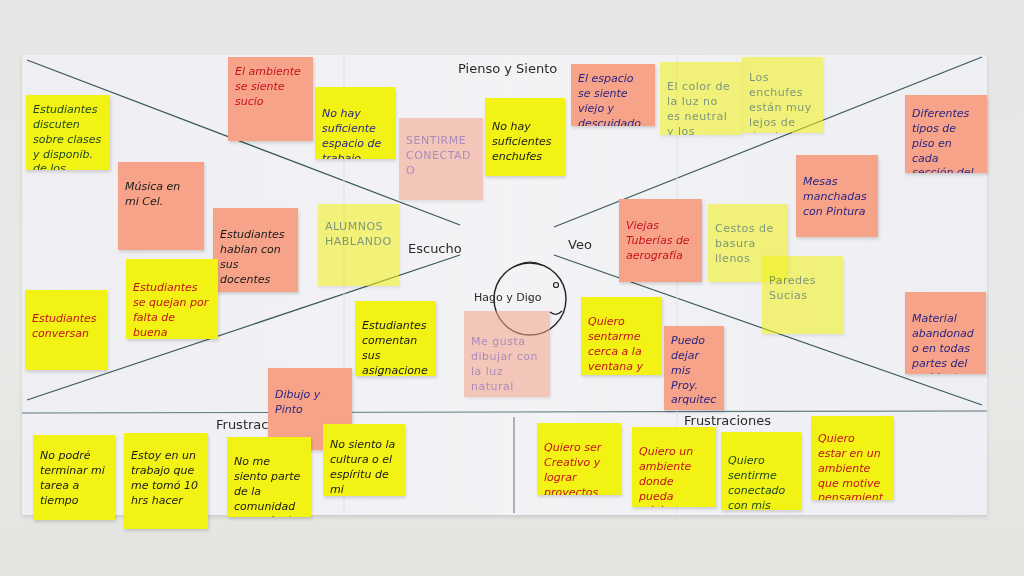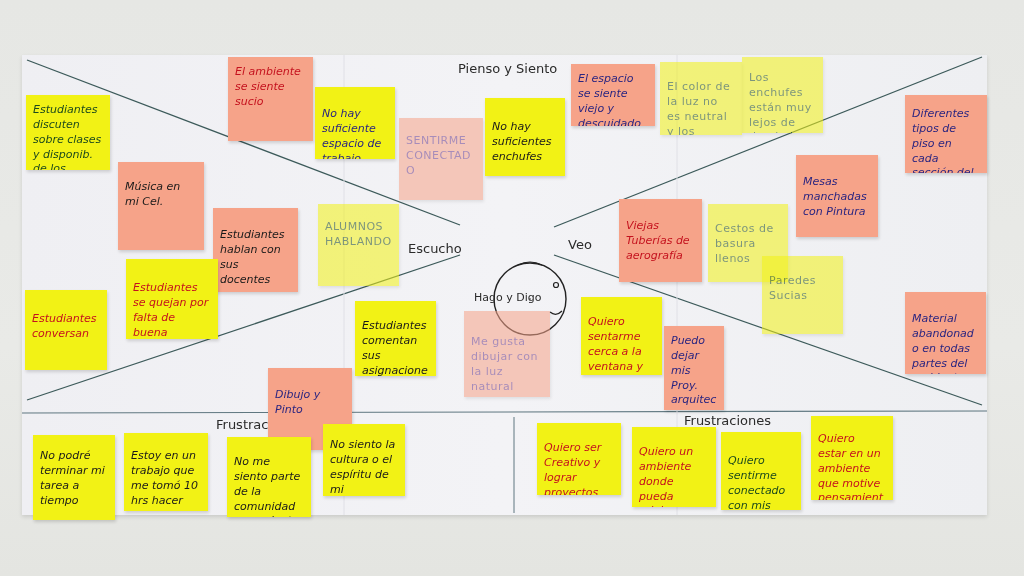--- a/index.html
+++ b/index.html
@@ -91,20 +91,20 @@
 <div class="note yellow c-green faint big" style="left:762px;top:256px;width:81px;height:78px;padding-top:18px;">Paredes Sucias</div>
 <div class="note pink c-blue" style="left:905px;top:292px;width:81px;height:82px;padding-top:20px;">Material abandonado en todas partes del ambiente</div>
 
 <div class="note yellow c-black" style="left:355px;top:301px;width:81px;height:75px;padding-top:18px;">Estudiantes comentan sus asignaciones</div>
 <div class="note pink c-blue big" style="left:268px;top:332px;width:84px;height:82px;padding-top:20px;margin-top:36px;">Dibujo y Pinto</div>
 <div class="note pink c-purple faint" style="left:464px;top:311px;width:86px;height:86px;padding-top:24px;">Me gusta dibujar con la luz natural</div>
 <div class="note yellow c-red" style="left:581px;top:297px;width:81px;height:78px;padding-top:18px;">Quiero sentarme cerca a la ventana y aprovechar la luz del día</div>
 <div class="note pink c-blue" style="left:664px;top:326px;width:60px;height:84px;padding-top:8px;">Puedo dejar mis Proy. arquitec. y otras cosas no las necesito</div>
 
 <div class="note yellow c-black big" style="left:33px;top:435px;width:82px;height:85px;padding-top:14px;">No podré terminar mi tarea a tiempo</div>
-<div class="note yellow c-black" style="left:124px;top:433px;width:84px;height:78px;padding-top:16px;">Estoy en un trabajo que me tomó 10 hrs hacer</div>
+<div class="note yellow c-black" style="left:124px;top:433px;width:84px;height:96px;padding-top:16px;">Estoy en un trabajo que me tomó 10 hrs hacer</div>
 <div class="note yellow c-black" style="left:227px;top:437px;width:84px;height:80px;padding-top:18px;">No me siento parte de la comunidad y me siento separado de la U.</div>
 <div class="note yellow c-black" style="left:323px;top:424px;width:82px;height:72px;padding-top:14px;">No siento la cultura o el espíritu de mi universidad</div>
 
 <div class="note yellow c-red" style="left:537px;top:423px;width:84px;height:72px;padding-top:18px;">Quiero ser Creativo y lograr proyectos Sobresalientes</div>
 <div class="note yellow c-red" style="left:632px;top:427px;width:84px;height:80px;padding-top:18px;">Quiero un ambiente donde pueda relajarme y descansar entre clases</div>
 <div class="note yellow c-green" style="left:721px;top:432px;width:80px;height:78px;padding-top:22px;">Quiero sentirme conectado con mis compañeros de clase</div>
 <div class="note yellow c-red" style="left:811px;top:416px;width:82px;height:84px;padding-top:16px;">Quiero estar en un ambiente que motive pensamientos creativos</div>
 
 </body></html>

